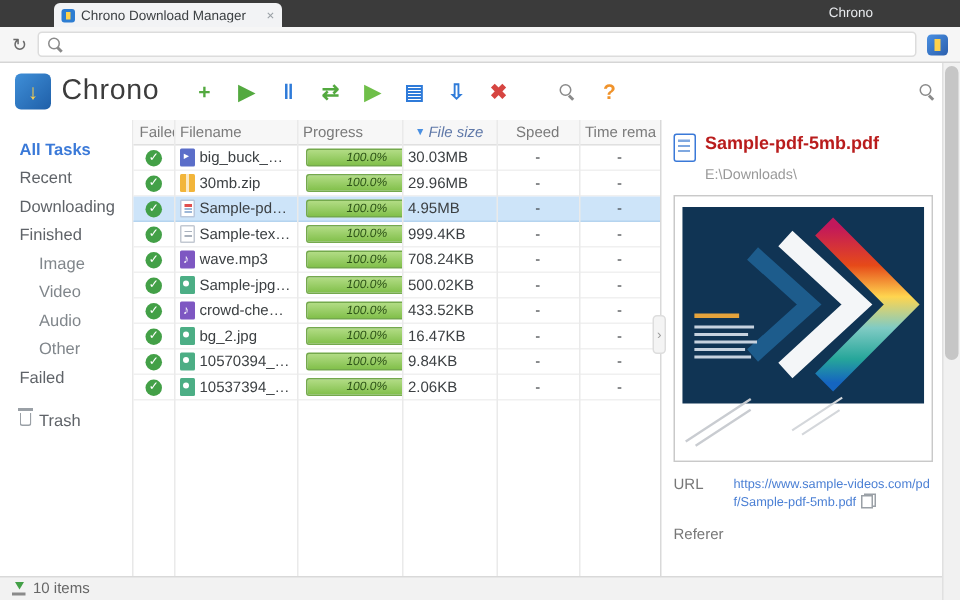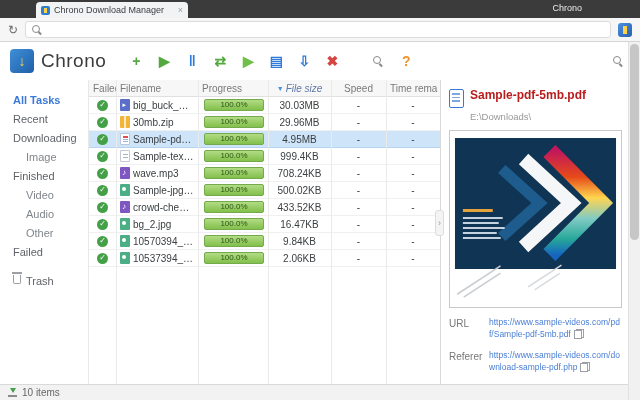--- a/index.html
+++ b/index.html
@@ -53,41 +53,41 @@
   .tr{display:flex;height:17px;align-items:center;border-bottom:1px solid #f0f0f0;font-size:10px;color:#3c4043;cursor:pointer;}
   .tr.selected{background:#cde4f9;border-color:#b5d4ef;}
   .th,.td{display:flex;align-items:center;padding:0 4px;white-space:nowrap;overflow:hidden;height:100%;}
   .col-state{width:27px;flex:none;}
   .col-filename{width:82px;flex:none;}
   .col-progress{width:70px;flex:none;}
   .col-size{width:63px;flex:none;}
   .col-speed{width:55px;flex:none;}
   .col-time{flex:1;min-width:0;}
   .td.col-state{justify-content:center;}
-  .td.col-size{justify-content:center;}
+  .td.col-size{justify-content:flex-start;}
   .td.col-speed,.td.col-time{justify-content:center;}
   .th.col-size,.th.col-speed{justify-content:center;}
   .sort{color:#4a90e2;font-size:7px;margin-right:2px;}
   .sorted-label{font-style:italic;color:#5f78a8;}
   .state-ok{width:11px;height:11px;border-radius:50%;background:#43a047;color:#fff;font-size:8px;display:flex;align-items:center;justify-content:center;line-height:1;flex:none;}
   .ficon{width:10px;height:12px;margin-right:3px;flex:none;border-radius:1px;position:relative;}
   .ficon-video{background:#5b6ec9;}
   .ficon-video::after{content:"▸";position:absolute;color:#fff;font-size:7px;left:2.5px;top:2px;line-height:1;}
   .ficon-archive{background:#f2b53a;}
   .ficon-archive::after{content:"";position:absolute;left:4px;top:0;width:2px;height:12px;background:rgba(255,255,255,.7);}
   .ficon-pdf{background:#fff;border:1px solid #b9c7dc;}
   .ficon-pdf::after{content:"";position:absolute;left:1.5px;top:2px;width:5px;height:7px;background:linear-gradient(#e04f4f 0 2px,transparent 2px 3px,#9db7d8 3px 4px,transparent 4px 5px,#9db7d8 5px 6px,transparent 6px);}
   .ficon-text{background:#fff;border:1px solid #c3c9d2;}
   .ficon-text::after{content:"";position:absolute;left:1.5px;top:2.5px;width:5px;height:6px;background:repeating-linear-gradient(#aab2bd 0 1px,transparent 1px 3px);}
   .ficon-audio{background:#7e57c2;}
   .ficon-audio::after{content:"♪";position:absolute;color:#fff;font-size:8px;left:2px;top:1.5px;line-height:1;}
   .ficon-image{background:#4cae85;}
   .ficon-image::after{content:"";position:absolute;left:2px;top:3px;width:4px;height:4px;border-radius:50%;background:#fff;}
   .fname{overflow:hidden;text-overflow:ellipsis;white-space:nowrap;min-width:0;}
-  .pbar{width:60px;height:12px;border:1px solid #74a94c;border-radius:2px;background:linear-gradient(#b2dc85,#82c04b);display:flex;align-items:center;justify-content:center;flex:none;margin-left:2px;}
+  .pbar{width:81px;height:12px;border:1px solid #74a94c;border-radius:2px;background:linear-gradient(#b2dc85,#82c04b);display:flex;align-items:center;justify-content:center;flex:none;margin-left:2px;font-style:italic;}
   .pbar span{font-size:8px;color:#2c5216;line-height:1;}
 
   
   .details{width:200px;flex:none;border-left:1px solid #d9d9d9;padding:8px 18px 8px 8px;position:relative;background:#fff;}
   .collapse-handle{position:absolute;left:-6px;top:130px;width:9px;height:26px;background:#f4f4f4;border:1px solid #ddd;border-radius:3px;display:flex;align-items:center;justify-content:center;color:#999;font-size:9px;cursor:pointer;z-index:4;}
   .dhead{display:flex;gap:6px;align-items:flex-start;}
   .dfile-icon{width:15px;height:19px;background:#fff;border:1.5px solid #3a79d8;border-radius:2px;position:relative;flex:none;margin-top:1px;}
   .dfile-icon::after{content:"";position:absolute;left:2px;top:3px;width:8px;height:9px;background:repeating-linear-gradient(#7fa8e0 0 1.5px,transparent 1.5px 3.5px);}
   .dtitle{font-size:12px;color:#b91c1c;font-weight:bold;line-height:1.3;word-break:break-all;}
   .dpath{font-size:9.5px;color:#999;margin:3px 0 8px 21px;}
@@ -182,25 +182,25 @@
     <div class="sidebar">
         <div class="side-item active">
           <span>All Tasks</span>
         </div>
         <div class="side-item">
           <span>Recent</span>
         </div>
         <div class="side-item">
           <span>Downloading</span>
         </div>
+        <div class="side-item">
+          <span>Finished</span>
+        </div>
         <div class="side-item indent">
           <span>Image</span>
-        </div>
-        <div class="side-item">
-          <span>Finished</span>
         </div>
         <div class="side-item indent">
           <span>Video</span>
         </div>
         <div class="side-item indent">
           <span>Audio</span>
         </div>
         <div class="side-item indent">
           <span>Other</span>
         </div>
@@ -514,21 +514,20 @@
           </g>
         </svg>
       </div>
       <div>
           <div class="dfield">
             <div class="dlabel">URL</div>
             <div class="dvalue"><span class="link">https://www.sample-videos.com/pdf/Sample-pdf-5mb.pdf</span><span class="copy-ic"></span></div>
           </div>
           <div class="dfield">
             <div class="dlabel">Referer</div>
-            <div class="dvalue"><span class="link">https://www.sample-videos.com/download-sample-pdf.php</span><span class="copy-ic"></span></div>
           </div>
         </div>
     </div>
   </div>
 
   <div class="statusbar">
     <span class="dl-ic"></span>
     <span>10 items</span>
   </div>
 

